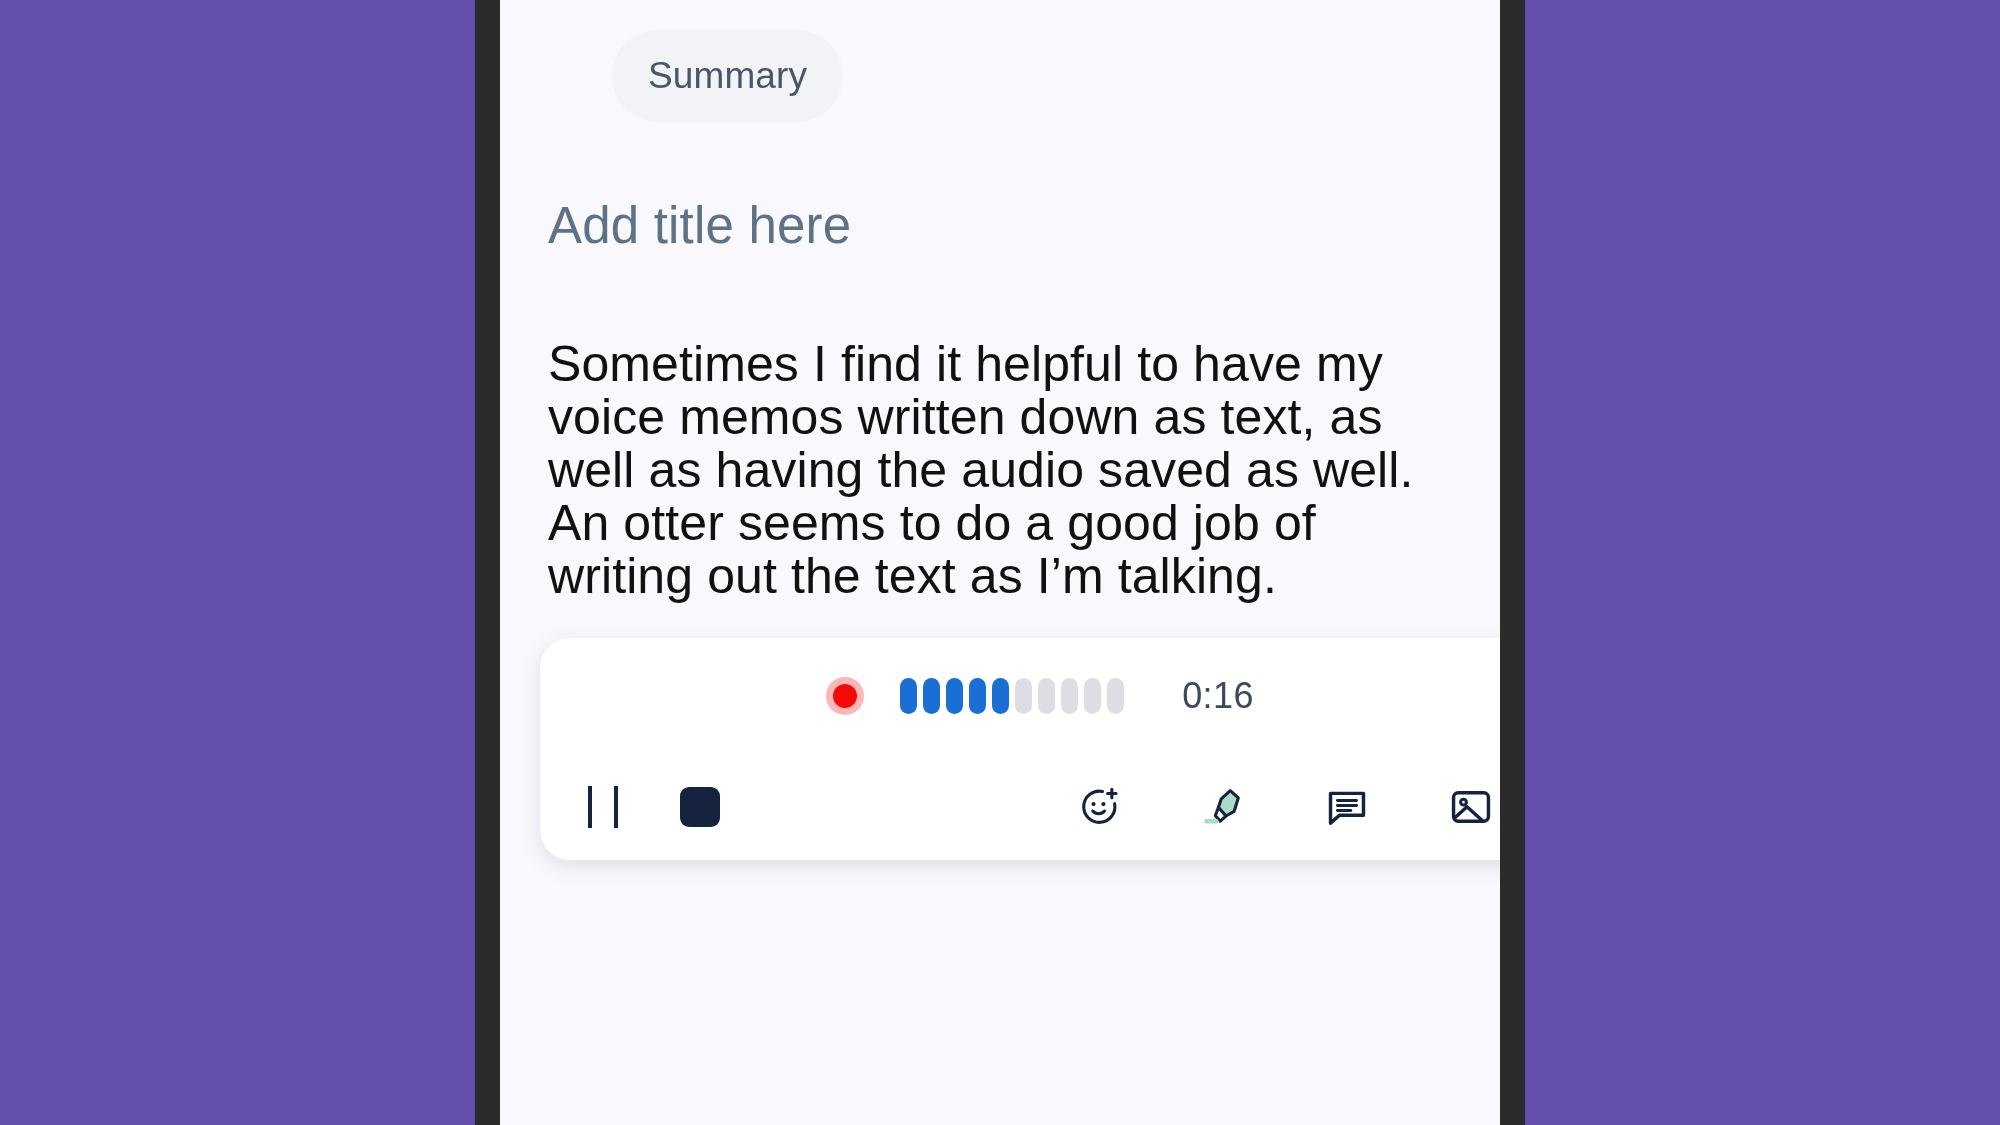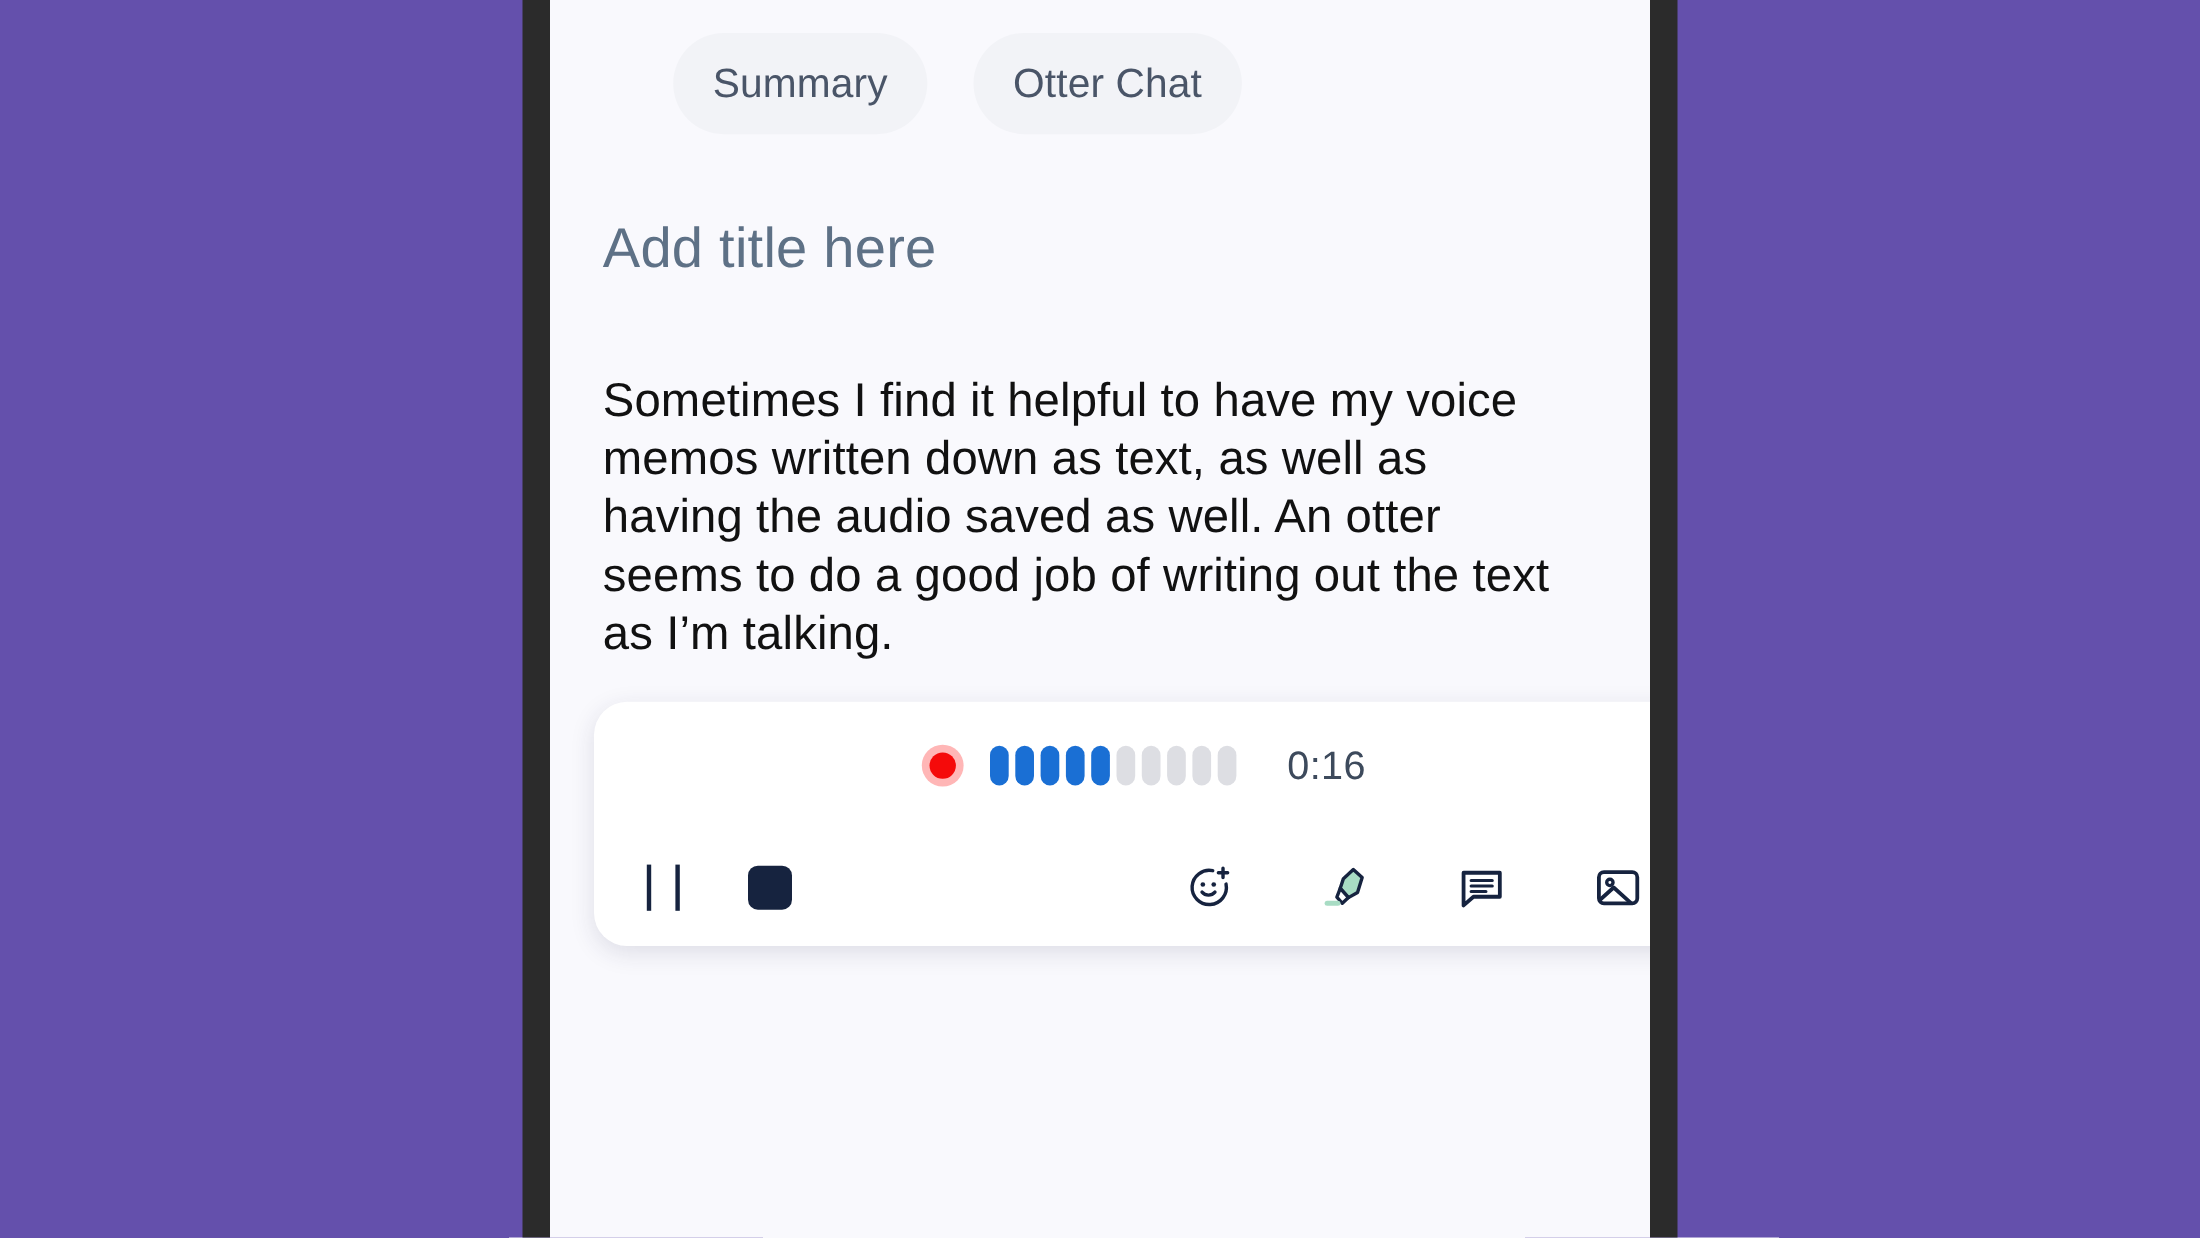--- a/index.html
+++ b/index.html
@@ -112,21 +112,21 @@
     background: #16233F;
     display: block;
   }
 
   
   .transcript {
     position: absolute;
     left: 48px;
     top: 338px;
     width: 880px;
-    font-size: 43px;
+    font-size: 50px;
     line-height: 53px;
     color: #111111;
     letter-spacing: .1px;
   }
 
   
   .rec-card {
     position: absolute;
     left: 40px;
     top: 638px;
@@ -134,21 +134,21 @@
     height: 222px;
     background: #FFFFFF;
     border-radius: 30px;
     box-shadow: 0 6px 22px rgba(40,40,80,.13);
   }
   .rec-top {
     height: 116px;
     display: flex;
     align-items: center;
     justify-content: center;
-    gap: 24px;
+    gap: 36px;
   }
   .rec-dot {
     width: 38px;
     height: 38px;
     border-radius: 50%;
     background: #FFB6B6;
     display: flex;
     align-items: center;
     justify-content: center;
   }
@@ -230,21 +230,20 @@
 <body>
 
 <div class="phone-wrap">
   <div class="bezel-left"></div>
   <div class="bezel-right"></div>
 
   <div class="screen">
 
     <div class="tab-row">
       <div class="tab">Summary</div>
-      <div class="tab">Otter Chat</div>
 
     </div>
 
     <div class="title-row">
       <div class="doc-title">Add title here</div>
       <div class="more-btn">
         <i></i>
         <i></i>
         <i></i>
       </div>

